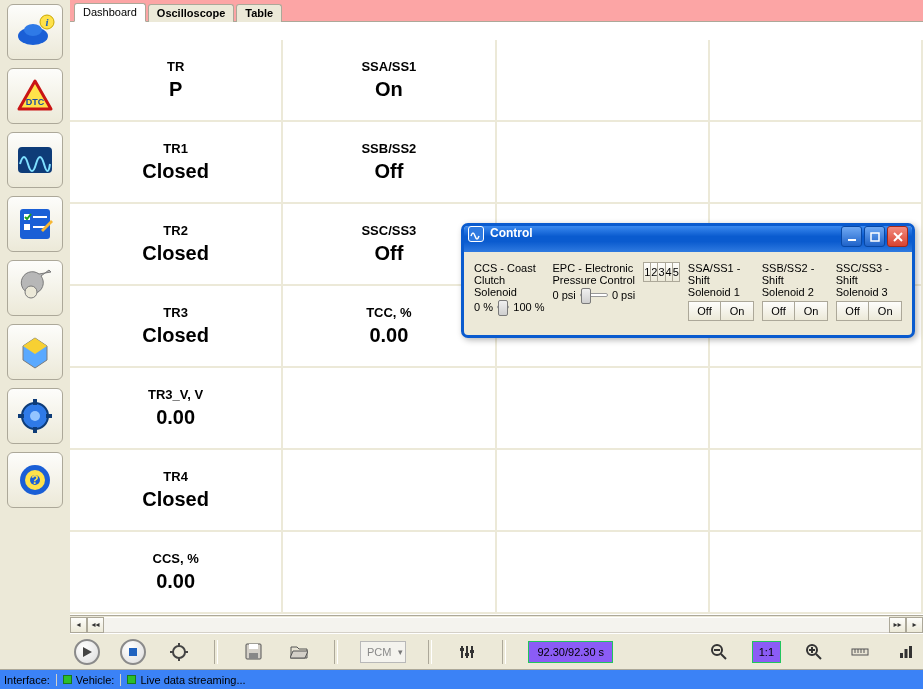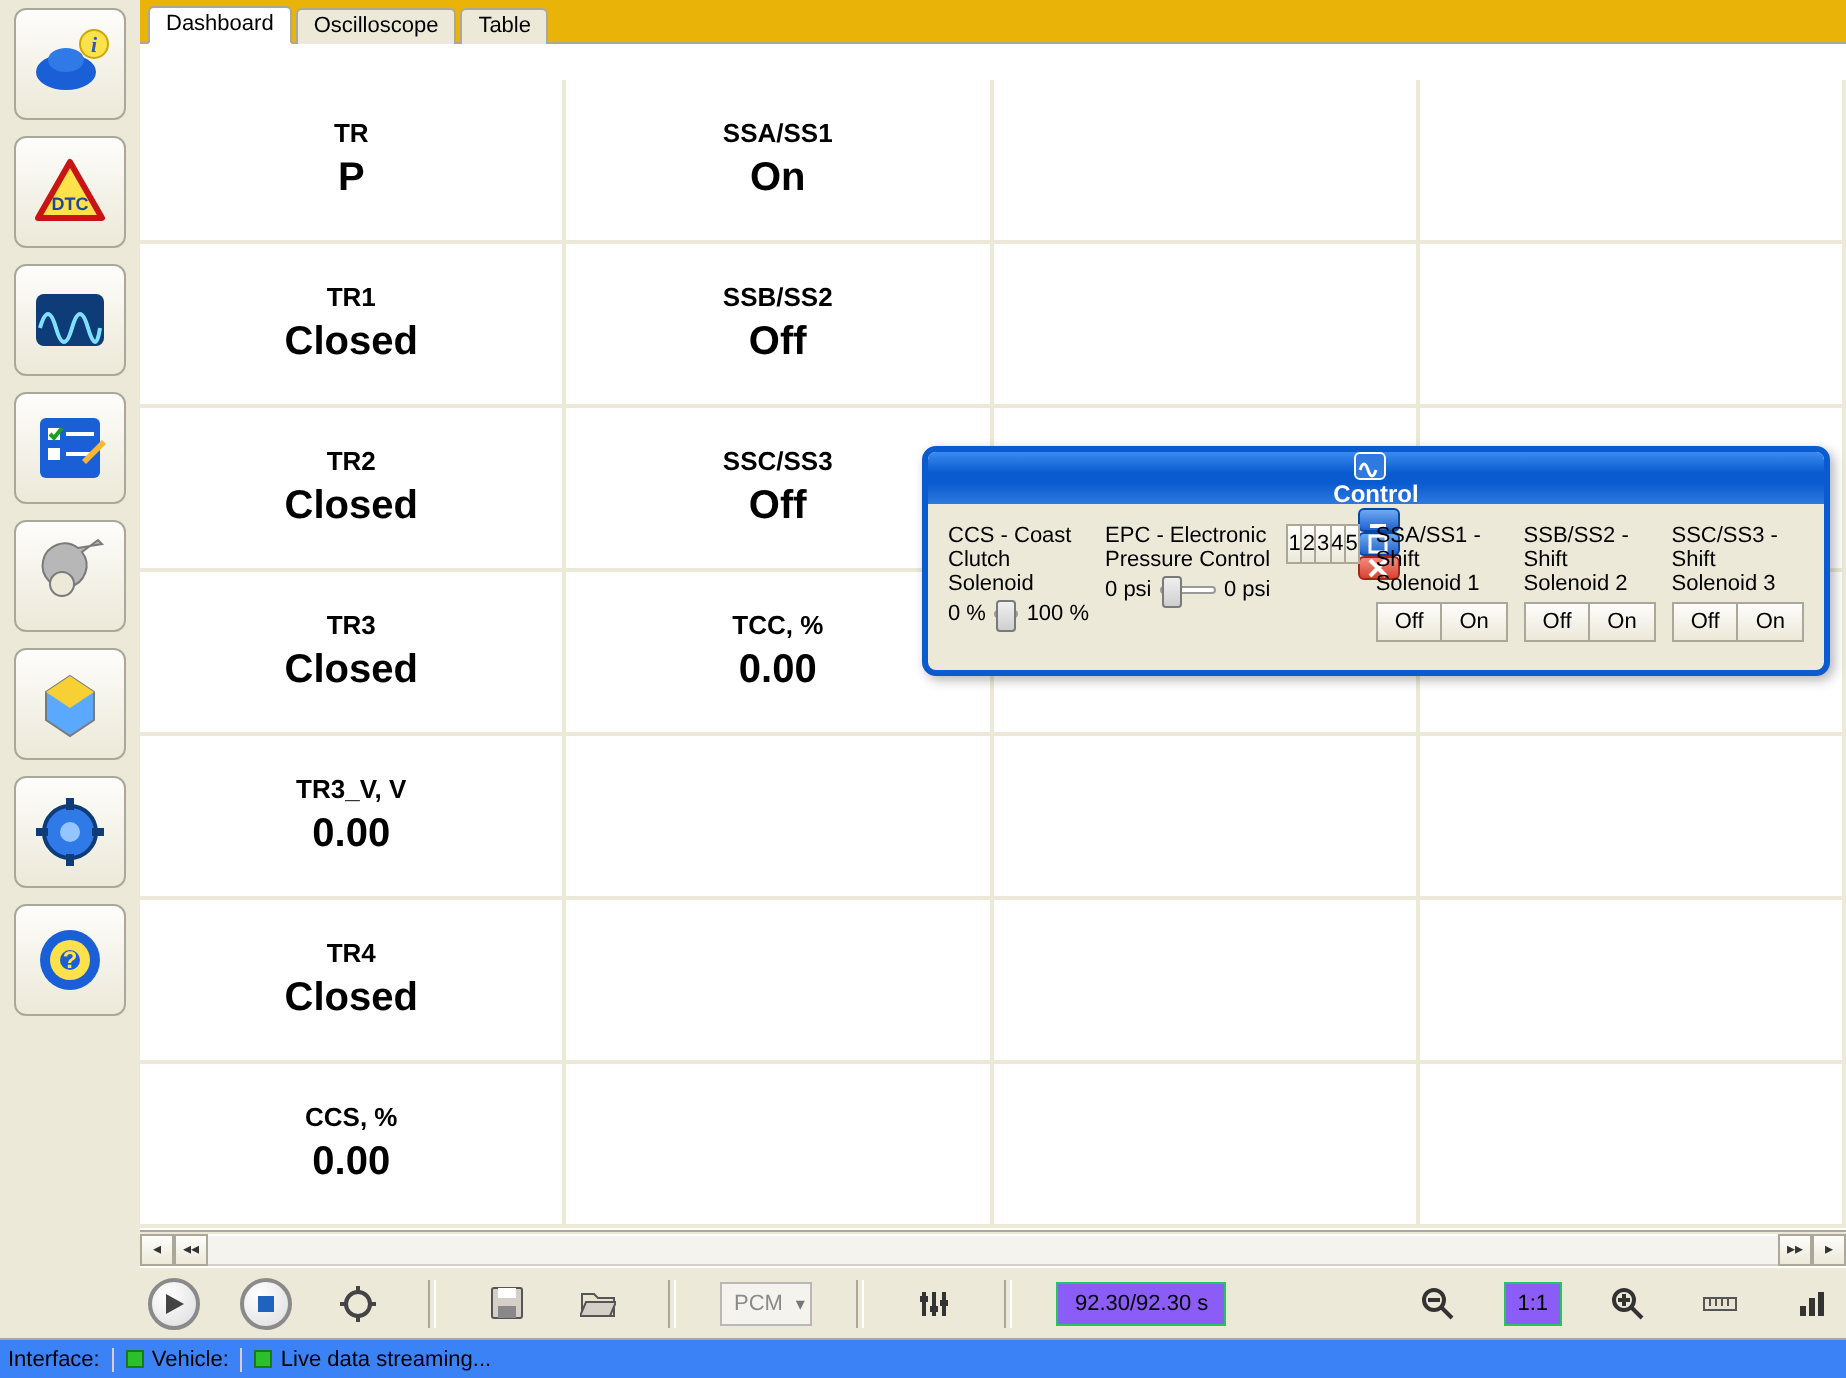--- a/index.html
+++ b/index.html
@@ -46,33 +46,34 @@
     flex-direction: column;
     min-width: 0;
   }
   .tabs {
     height: 22px;
     display: flex;
     align-items: flex-end;
     padding-left: 4px;
     gap: 0;
     border-bottom: 1px solid #aca899;
-    background: #eab308;
+    background: #fca5a5;
   }
   .tab {
     border: 1px solid #aca899;
     border-bottom: none;
     padding: 2px 8px 3px 8px;
     background: #ece9d8;
     font-size: 11px;
     border-radius: 3px 3px 0 0;
     margin-right: 2px;
     position: relative;
     top: 1px;
     cursor: pointer;
+    font-weight: bold;
   }
   .tab.active {
     background: #fff;
     font-weight: normal;
     z-index: 2;
     top: 1px;
     border-bottom: 1px solid #fff;
   }
   .grid-wrap {
     flex: 1;
@@ -181,26 +182,25 @@
     background: #ece9d8;
     border: 3px solid #0a5bcf;
     border-radius: 7px;
     box-shadow: 2px 2px 6px rgba(0,0,0,.3);
     z-index: 100;
     display:flex; flex-direction:column;
   }
   .cw-titlebar {
     height: 26px;
     background: linear-gradient(#3b8af0,#0a5bcf 40%,#0a5bcf 60%,#2f7ae0);
-    display:flex; align-items:center;
+    display:flex; 
     color:#fff;
     font-weight:bold;
     padding: 0 4px;
     border-radius: 4px 4px 0 0;
-    flex-direction: column;
   }
   .cw-title-icon {
     width:16px; height:16px; background:#2f7ae0;
     border:1px solid #fff; border-radius:3px;
     display:flex; align-items:center; justify-content:center;
     margin-right:6px;
   }
   .cw-title-icon svg{width:12px;height:12px;}
   .cw-title { flex:1; font-size:12px; }
   .cw-win-btn {

